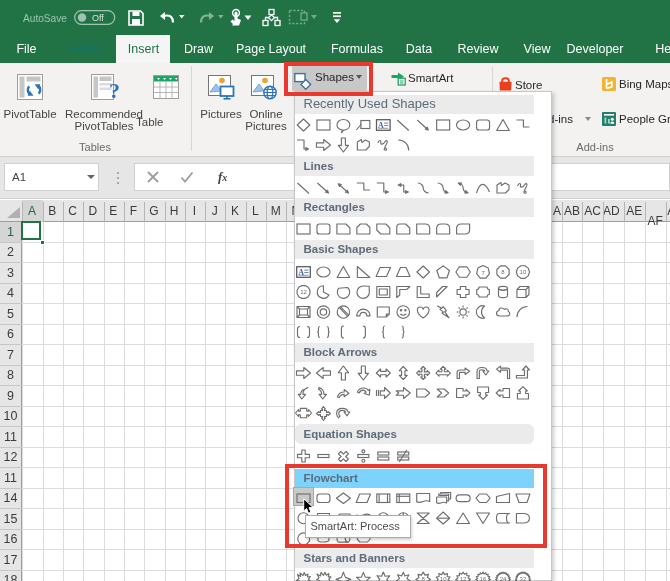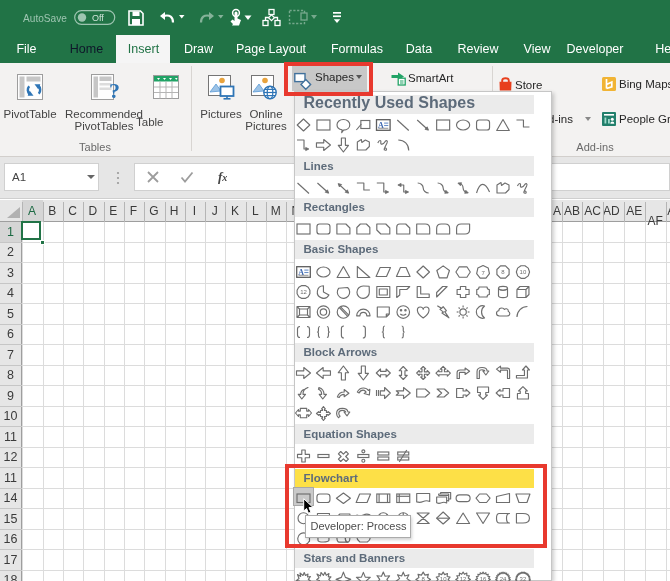--- a/index.html
+++ b/index.html
@@ -59,21 +59,21 @@
 </svg>
 <svg style="position:absolute;left:330px;top:11px" width="14" height="13" viewBox="0 0 14 13">
 <rect x="3" y="1" width="8" height="1.7" fill="#fff"></rect>
     <rect x="3" y="4.4" width="8" height="1.7" fill="#fff"></rect>
 <path d="M3.8,8.2 l6.4,0 l-3.2,3.8 Z" fill="#fff"></path>
 </svg>
 
 <div class="abs" style="left:0;top:35px;width:670px;height:28px;background:#217346"></div>
 <div style="position:absolute;left:116px;top:35px;width:54px;height:28px;background:#f5f5f5"></div>
 <div style="position:absolute;left:-28.5px;top:35px;width:110px;height:28px;line-height:28px;text-align:center;font-size:12.5px;color:#fff">File</div>
-<div style="position:absolute;left:31.5px;top:35px;width:110px;height:28px;line-height:28px;text-align:center;font-size:12.5px;color:#0f172a">Home</div>
+<div style="position:absolute;left:31.5px;top:35px;width:110px;height:28px;line-height:28px;text-align:center;font-size:12.5px;color:#0f766e">Home</div>
 <div style="position:absolute;left:88.5px;top:35px;width:110px;height:28px;line-height:28px;text-align:center;font-size:12.5px;color:#217346">Insert</div>
 <div style="position:absolute;left:143.5px;top:35px;width:110px;height:28px;line-height:28px;text-align:center;font-size:12.5px;color:#fff">Draw</div>
 <div style="position:absolute;left:216.0px;top:35px;width:110px;height:28px;line-height:28px;text-align:center;font-size:12.5px;color:#fff">Page Layout</div>
 <div style="position:absolute;left:302.0px;top:35px;width:110px;height:28px;line-height:28px;text-align:center;font-size:12.5px;color:#fff">Formulas</div>
 <div style="position:absolute;left:364.0px;top:35px;width:110px;height:28px;line-height:28px;text-align:center;font-size:12.5px;color:#fff">Data</div>
 <div style="position:absolute;left:423.0px;top:35px;width:110px;height:28px;line-height:28px;text-align:center;font-size:12.5px;color:#fff">Review</div>
 <div style="position:absolute;left:482.0px;top:35px;width:110px;height:28px;line-height:28px;text-align:center;font-size:12.5px;color:#fff">View</div>
 <div style="position:absolute;left:540.0px;top:35px;width:110px;height:28px;line-height:28px;text-align:center;font-size:12.5px;color:#fff">Developer</div>
 <div style="position:absolute;left:613.0px;top:35px;width:110px;height:28px;line-height:28px;text-align:center;font-size:12.5px;color:#fff">Help</div>
 
@@ -314,21 +314,21 @@
     <div style="position:absolute;left:22.4px;top:569.5px;width:648px;height:1px;background:#dcdcdc"></div>
     <div style="position:absolute;left:21.4px;top:220.5px;width:19.8px;height:19.8px;border:2px solid #217346;background:#fff"></div>
     <div style="position:absolute;left:40.2px;top:239.6px;width:5px;height:5px;background:#217346;border:1px solid #fff"></div>
   </div>
 <svg class="abs" style="left:6px;top:207px" width="15" height="12" viewBox="0 0 15 12">
     <path d="M14,0 L14,11 L1,11 Z" fill="#b1b1b1"></path>
   </svg>
 
 <div class="abs" style="left:293.5px;top:91px;width:258px;height:490px;background:#fff;border:1px solid #c6c6c6;box-shadow:2px 2px 4px rgba(0,0,0,0.2)"></div>
 <div style="position:absolute;left:294.5px;top:95.2px;width:239px;height:18.5px;background:#ebebeb;">
-    <span style="position:absolute;left:9px;top:50%;transform:translateY(-54%);font-weight:bold;font-size:16px;color:#5d6b7a;white-space:nowrap">Recently Used Shapes</span>
+    <span style="position:absolute;left:9px;top:50%;transform:translateY(-54%);font-weight:normal;font-size:13px;color:#5d6b7a;white-space:nowrap">Recently Used Shapes</span>
   </div>
 <svg style="position:absolute;left:293.5px;top:115.0px" width="250" height="20" viewBox="0 0 250 20">
     <g transform="translate(-0.50,0.5)">
       <polygon points="10.0,3.5 16.3,9.5 10.0,15.5 3.7,9.5" stroke="#6e6e6e" fill="none" stroke-width="1.15" stroke-linejoin="round"></polygon>
     </g>
     <g transform="translate(19.45,0.5)">
       <rect x="3.5" y="4.5" width="13" height="10" stroke="#6e6e6e" fill="none" stroke-width="1.15"></rect>
     </g>
     <g transform="translate(39.40,0.5)">
       <path d="M8.7,14.3 C5.7,13.9 3.6,11.8 3.6,9.3 C3.6,6.2 6.4,4 10,4 C13.6,4 16.4,6.2 16.4,9.3 C16.4,12.4 13.7,14.6 10.1,14.6 L8.3,17.2 Z" stroke="#6e6e6e" fill="none" stroke-width="1.15" stroke-linejoin="round"></path>
@@ -715,21 +715,21 @@
     <g transform="translate(-0.50,0.5)">
       <path d="M6.8,4.8 L13.2,4.8 L13.2,7.6 L15,7.6 L15,6 L18,9.5 L15,13 L15,11.4 L13.2,11.4 L13.2,14.2 L6.8,14.2 L6.8,11.4 L5,11.4 L5,13 L2,9.5 L5,6 L5,7.6 L6.8,7.6 Z" stroke="#6e6e6e" fill="none" stroke-width="1.15" stroke-linejoin="round"></path>
     </g>
     <g transform="translate(19.45,0.5)">
       <path d="M7,7 L9,7 L9,5.5 L8,5.5 L10,3 L12,5.5 L11,5.5 L11,7 L13,7 L13,9 L14.5,9 L14.5,8 L17,10 L14.5,12 L14.5,11 L13,11 L13,13 L11,13 L11,14.5 L12,14.5 L10,17 L8,14.5 L9,14.5 L9,13 L7,13 L7,11 L5.5,11 L5.5,12 L3,10 L5.5,8 L5.5,9 L7,9 Z" stroke="#6e6e6e" fill="none" stroke-width="1.15" stroke-linejoin="round"></path>
     </g>
     <g transform="translate(39.40,0.5)">
       <path d="M5.2,14.2 Q3.2,12.5 3.2,9.9 Q3.2,4.8 9,4.8 Q14,4.8 14.6,8.5 L16.4,8.5 L13.6,12.3 L10.6,8.5 L12.4,8.5 Q11.7,6.8 9,6.8 Q5.4,6.8 5.4,9.9 Q5.4,11.6 6.7,12.6 Z" stroke="#6e6e6e" fill="none" stroke-width="1.15" stroke-linejoin="round"></path>
     </g>
   </svg>
-<div style="position:absolute;left:294.5px;top:424.0px;width:239px;height:19.5px;background:#ebebeb;">
+<div style="position:absolute;left:294.5px;top:424.0px;width:239px;height:19.5px;background:#ebebeb;border-radius:6px;">
     <span style="position:absolute;left:9px;top:50%;transform:translateY(-54%);font-weight:bold;font-size:11.5px;color:#5d6b7a;white-space:nowrap">Equation Shapes</span>
   </div>
 <svg style="position:absolute;left:293.5px;top:446.0px" width="250" height="20" viewBox="0 0 250 20">
     <g transform="translate(-0.50,0.5)">
       <polygon points="8.3,3.5 11.7,3.5 11.7,7.8 16.0,7.8 16.0,11.2 11.7,11.2 11.7,15.5 8.3,15.5 8.3,11.2 4.0,11.2 4.0,7.8 8.3,7.8" stroke="#6e6e6e" fill="none" stroke-width="1.15" stroke-linejoin="round"></polygon>
     </g>
     <g transform="translate(19.45,0.5)">
       <rect x="4.5" y="8" width="11" height="3" stroke="#6e6e6e" fill="none" stroke-width="1.15"></rect>
     </g>
     <g transform="translate(39.40,0.5)">
@@ -743,21 +743,21 @@
     <g transform="translate(79.30,0.5)">
       <rect x="4.5" y="5.5" width="11" height="3" stroke="#6e6e6e" fill="none" stroke-width="1.15"></rect>
       <rect x="4.5" y="10.5" width="11" height="3" stroke="#6e6e6e" fill="none" stroke-width="1.15"></rect>
     </g>
     <g transform="translate(99.25,0.5)">
       <rect x="4.5" y="5.5" width="11" height="3" stroke="#6e6e6e" fill="none" stroke-width="1.15"></rect>
       <rect x="4.5" y="10.5" width="11" height="3" stroke="#6e6e6e" fill="none" stroke-width="1.15"></rect>
       <line x1="6" y1="15.5" x2="13.5" y2="3.5" stroke="#6e6e6e" fill="none" stroke-width="1.15"></line>
     </g>
   </svg>
-<div style="position:absolute;left:294.5px;top:468.5px;width:239px;height:19.5px;background:#fde047;">
+<div style="position:absolute;left:294.5px;top:468.5px;width:239px;height:19.5px;background:#7dd3fc;">
     <span style="position:absolute;left:9px;top:50%;transform:translateY(-54%);font-weight:bold;font-size:11.5px;color:#5d6b7a;white-space:nowrap">Flowchart</span>
   </div>
 <div style="position:absolute;left:293px;top:486.5px;width:20.5px;height:19px;background:#c9c9c9;border:1px solid #a8a8a8"></div>
 <svg style="position:absolute;left:293.5px;top:488.0px" width="250" height="20" viewBox="0 0 250 20">
     <g transform="translate(-0.50,0.5)">
       <rect x="3.5" y="5.5" width="13" height="8.5" stroke="#6e6e6e" fill="none" stroke-width="1.15"></rect>
     </g>
     <g transform="translate(19.45,0.5)">
       <rect x="3.5" y="5.5" width="13" height="8.5" rx="2.8" stroke="#6e6e6e" fill="none" stroke-width="1.15"></rect>
     </g>
@@ -897,20 +897,20 @@
       <polygon points="10.0,2.6 10.8,4.1 11.9,2.8 12.3,4.4 13.7,3.6 13.6,5.2 15.2,4.7 14.7,6.3 16.3,6.3 15.5,7.6 17.1,8.0 15.8,9.1 17.3,9.9 15.8,10.7 17.1,11.8 15.5,12.2 16.3,13.6 14.7,13.5 15.2,15.1 13.6,14.6 13.7,16.2 12.3,15.4 11.9,17.0 10.8,15.7 10.0,17.2 9.2,15.7 8.1,17.0 7.7,15.4 6.4,16.2 6.4,14.6 4.8,15.1 5.3,13.5 3.7,13.6 4.5,12.2 2.9,11.8 4.2,10.7 2.7,9.9 4.2,9.1 2.9,8.0 4.5,7.6 3.7,6.2 5.3,6.3 4.8,4.7 6.4,5.2 6.3,3.6 7.7,4.4 8.1,2.8 9.2,4.1" stroke="#6e6e6e" fill="none" stroke-width="1.15" stroke-linejoin="round"></polygon>
       <text x="10" y="11.8" font-size="6" font-family="Liberation Sans" fill="#6e6e6e" text-anchor="middle">24</text>
     </g>
     <g transform="translate(218.95,0.5)">
       <polygon points="10.0,2.6 10.6,3.7 11.4,2.7 11.8,4.0 12.8,3.2 12.9,4.4 14.1,3.8 13.9,5.1 15.2,4.7 14.8,6.0 16.1,5.8 15.5,7.0 16.7,7.1 15.9,8.1 17.2,8.5 16.2,9.3 17.3,9.9 16.2,10.5 17.2,11.3 15.9,11.7 16.7,12.7 15.5,12.8 16.1,14.0 14.8,13.8 15.2,15.1 13.9,14.7 14.1,16.0 12.9,15.4 12.8,16.6 11.8,15.8 11.4,17.1 10.6,16.1 10.0,17.2 9.4,16.1 8.6,17.1 8.2,15.8 7.2,16.6 7.1,15.4 5.9,16.0 6.1,14.7 4.8,15.1 5.2,13.8 3.9,14.0 4.5,12.8 3.3,12.7 4.1,11.7 2.8,11.3 3.8,10.5 2.7,9.9 3.8,9.3 2.8,8.5 4.1,8.1 3.3,7.1 4.5,7.0 3.9,5.8 5.2,6.0 4.8,4.7 6.1,5.1 5.9,3.8 7.1,4.4 7.2,3.2 8.2,4.0 8.6,2.7 9.4,3.7" stroke="#6e6e6e" fill="none" stroke-width="1.15" stroke-linejoin="round"></polygon>
       <text x="10" y="11.8" font-size="6" font-family="Liberation Sans" fill="#6e6e6e" text-anchor="middle">32</text>
     </g>
   </svg>
 
 <div class="abs" style="left:304.5px;top:514.5px;width:106.5px;height:23.5px;background:#fff;border:1px solid #ababab;box-shadow:1px 2px 3px rgba(0,0,0,0.18)"></div>
-<div class="abs" style="left:310.5px;top:514.5px;height:23.5px;line-height:23.5px;font-size:11px;color:#4d4d4d;white-space:nowrap">Developer: Process</div>
+<div class="abs" style="left:310.5px;top:514.5px;height:23.5px;line-height:23.5px;font-size:11px;color:#4d4d4d;white-space:nowrap">SmartArt: Process</div>
 
 <div class="abs" style="left:284px;top:62px;width:89px;height:34px;border:4px solid #e8392e"></div>
 <div class="abs" style="left:285px;top:463.5px;width:262px;height:84px;border:4px solid #e8392e"></div>
 
 <svg class="abs" style="left:303px;top:497.5px" width="12" height="18" viewBox="0 0 12 18">
 <path d="M0.7,0.7 L0.7,13 L3.6,10.5 L5.4,15.2 L7.9,14.2 L6,9.6 L9.9,9.3 Z" fill="#000" stroke="#fff" stroke-width="1"></path>
 </svg>
 
 </body></html>

